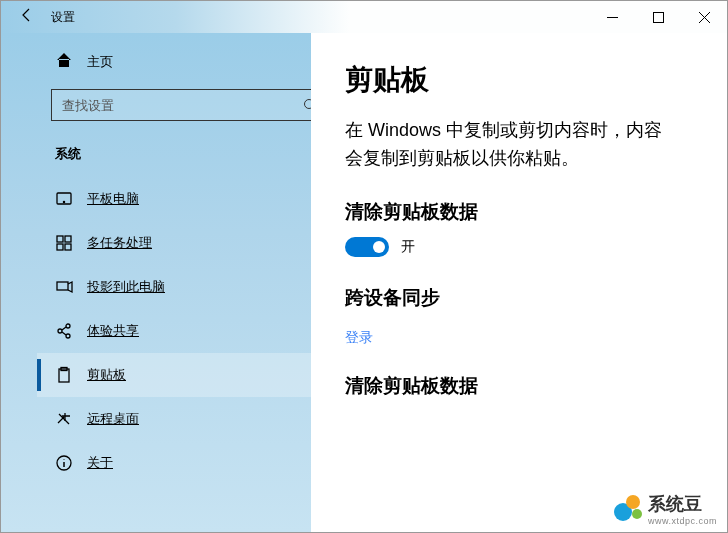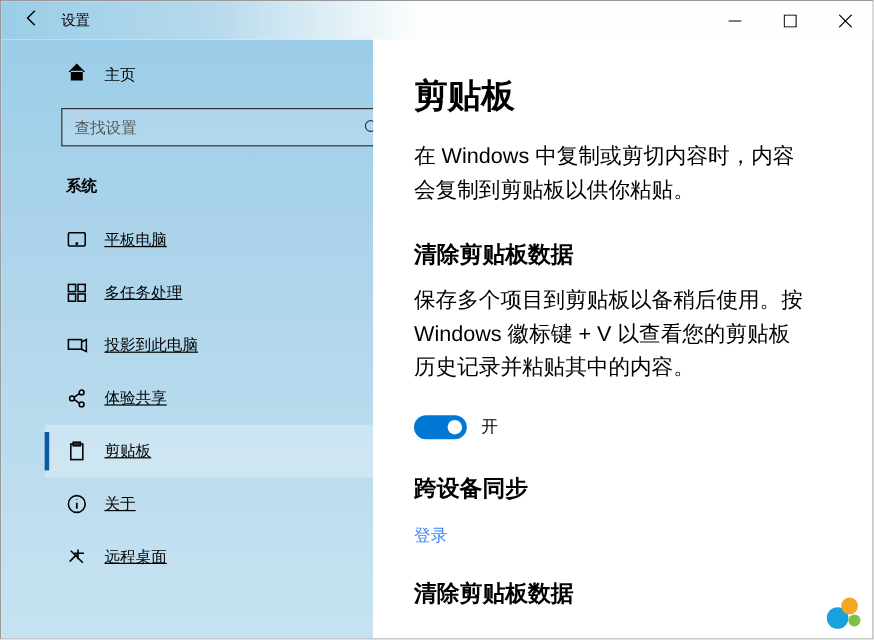--- a/index.html
+++ b/index.html
@@ -187,45 +187,44 @@
               <svg width="18" height="18" viewBox="0 0 18 18">
                 <rect x="4" y="3" width="10" height="13"></rect>
                 <rect x="6" y="1.5" width="6" height="3"></rect>
               </svg>
             </span>
           <span>剪贴板</span>
         </div>
         <div class="nav-item">
           <span class="nav-icon">
               <svg width="18" height="18" viewBox="0 0 18 18">
+                <path d="M3 13 L9 7 M7 6 L15 6 M10 3 L10 11"></path>
+                <path d="M4 4 L14 14"></path>
+              </svg>
+            </span>
+          <span>远程桌面</span>
+        </div>
+        <div class="nav-item">
+          <span class="nav-icon">
+              <svg width="18" height="18" viewBox="0 0 18 18">
                 <circle cx="9" cy="9" r="7"></circle>
                 <path d="M9 5 V5.5 M9 8 V13" stroke-width="1.5"></path>
               </svg>
             </span>
           <span>关于</span>
-        </div>
-        <div class="nav-item">
-          <span class="nav-icon">
-              <svg width="18" height="18" viewBox="0 0 18 18">
-                <path d="M3 13 L9 7 M7 6 L15 6 M10 3 L10 11"></path>
-                <path d="M4 4 L14 14"></path>
-              </svg>
-            </span>
-          <span>远程桌面</span>
         </div>
       </div>
     </div>
 
     <div class="content">
       <h1>剪贴板</h1>
       <p class="desc">在 Windows 中复制或剪切内容时，内容会复制到剪贴板以供你粘贴。</p>
 
       <div class="section">
         <h2>清除剪贴板数据</h2>
-        <p class="desc">保存多个项目到剪贴板以备稍后使用。按 Windows 徽标键 + V 以查看您的剪贴板历史记录并粘贴其中的内容。</p>
         <div class="toggle-row">
           <div class="toggle">
               <div class="knob"></div>
             </div>
           <span class="toggle-label">开</span>
         </div>
       </div>
 
       <div class="section">
         <h2>跨设备同步</h2>
@@ -235,16 +234,20 @@
       <div class="section" style="margin-bottom:0">
         <h2>清除剪贴板数据</h2>
       </div>
 
       <div class="watermark">
         <div class="wm-logo">
           <div class="wm-dot d1"></div>
             <div class="wm-dot d2"></div>
             <div class="wm-dot d3"></div>
         </div>
+        <div>
+          <span>系统豆</span>
+          <span class="wm-sub">www.xtdpc.com</span>
+        </div>
       </div>
     </div>
   </div>
 </div>
 
 </body></html>

